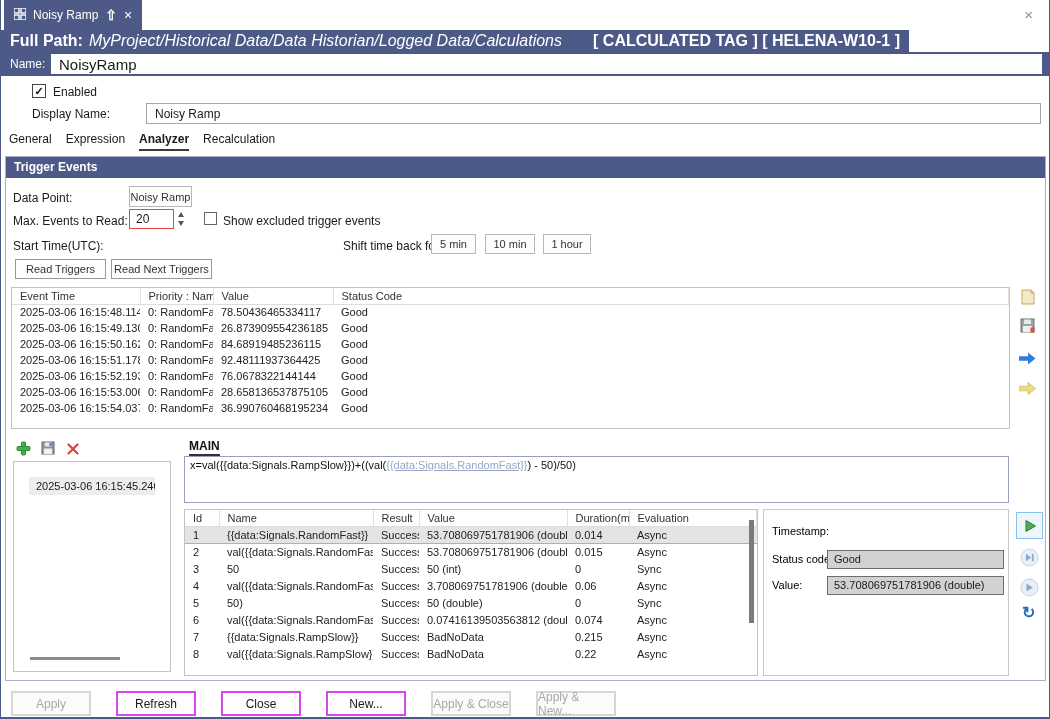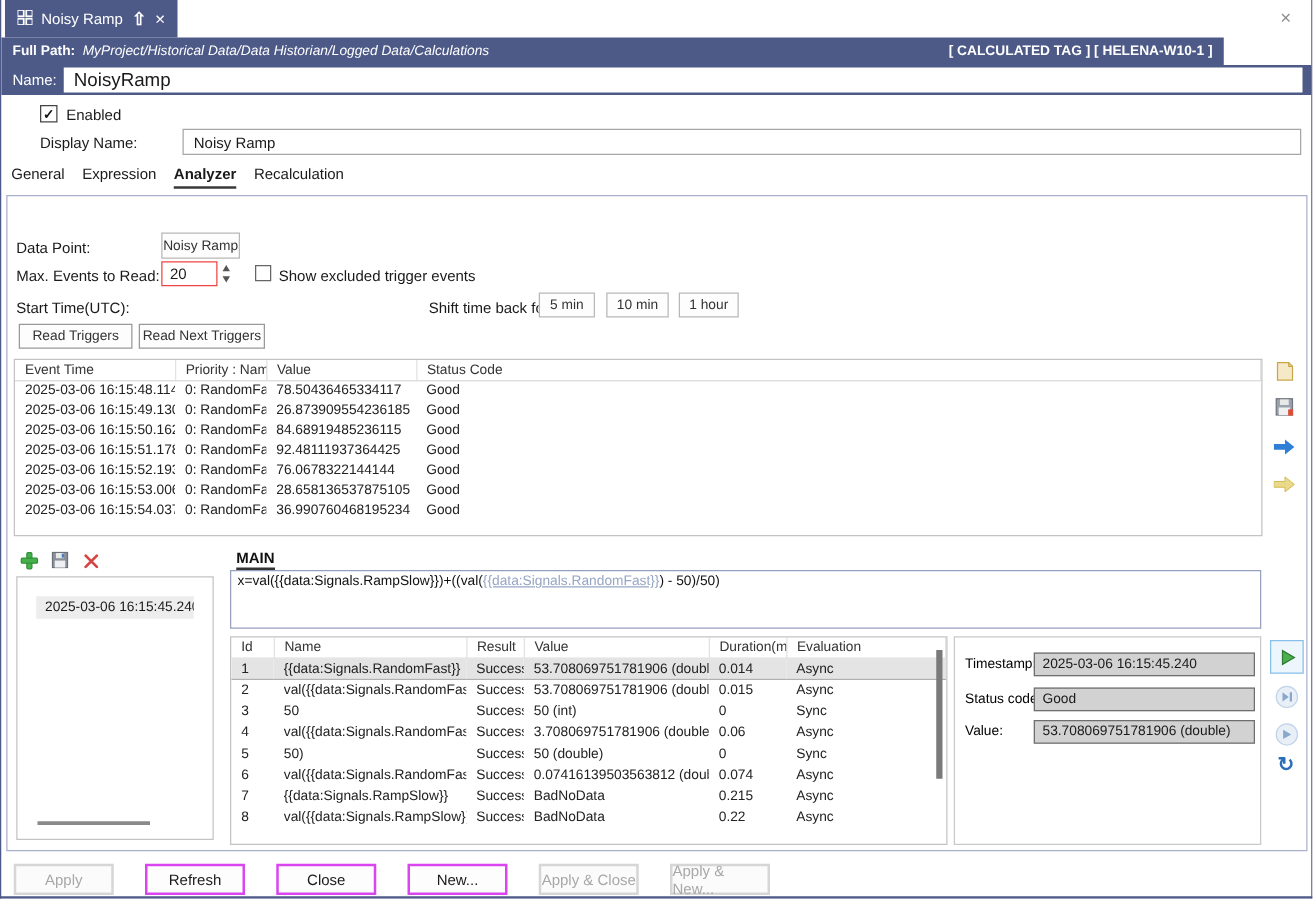--- a/index.html
+++ b/index.html
@@ -11,22 +11,22 @@
   .abs { position:absolute; }
   .lbl { font-size:12px; color:#1a1a1a; white-space:nowrap; }
 
   
   .tab { left:3px; top:0; height:30px; background:#4d5a87; color:#fff; display:flex; align-items:center;
          gap:7px; padding:0 10px; font-size:12px; }
   .tab-glyph { font-size:12px; line-height:1; color:#fff; cursor:default; }
   .win-close { right:16px; top:7px; font-size:15px; color:#8f8f8f; line-height:1; }
 
   
-  .path-bar { left:0; top:30px; width:978px; height:22px; background:#4d5a87; color:#fff;
-              display:flex; align-items:center; padding:0 9px; font-size:11px; }
+  .path-bar { left:0; top:30px; width:908px; height:22px; background:#4d5a87; color:#fff;
+              display:flex; align-items:center; padding:0 9px; font-size:16px; }
   .path-bar .pb-label { font-weight:bold; margin-right:6px; }
   .path-bar .pb-path { font-style:italic; }
   .path-bar .pb-badge { margin-left:auto; font-weight:bold; }
 
   
   .name-row { left:0; top:52px; width:1050px; height:24px; background:#4d5a87; }
   .name-label { left:9px; top:57px; color:#fff; font-size:12px; }
   .name-input { left:50px; top:54px; width:991px; height:20px; border:0; font-family:inherit;
                 font-size:15px; padding:0 8px; color:#1a1a1a; background:#fff; }
 
@@ -140,20 +140,21 @@
   <input class="abs dn-input" value="Noisy Ramp" style="">
 
   <div class="abs nav-tabs">
     <span class="nav-tab">General</span>
     <span class="nav-tab">Expression</span>
     <span class="nav-tab active">Analyzer</span>
     <span class="nav-tab">Recalculation</span>
   </div>
 
   <div class="abs content-box"></div>
+  <div class="abs sec-header">Trigger Events</div>
 
   <span class="abs lbl" style="left:12px; top:191px;">Data Point:</span>
   <div class="abs btn" style="left:128px; top:186px; width:63px; height:21px;">Noisy Ramp</div>
 
   <span class="abs lbl" style="left:12px; top:214px;">Max. Events to Read:</span>
   <input class="abs spin-input" value="20" style="">
   <div class="abs spin-up"></div>
   <div class="abs spin-down"></div>
   <div class="abs cb small" style="left:203px; top:212px;"></div>
   <span class="abs lbl" style="left:222px; top:214px;">Show excluded trigger events</span>
@@ -374,21 +375,20 @@
             <td>0.22</td>
             <td>Async</td>
           </tr>
         </tbody>
     </table>
     <div class="abs vthumb"></div>
   </div>
 
   <div class="abs detail-box">
     <span class="abs" style="left:8px; top:15px; font-size:11px;">Timestamp:</span>
-    <div class="abs ro-field" style="left:63px; top:12px; width:177px;">2025-03-06 16:15:45.240</div>
     <span class="abs" style="left:8px; top:43px; font-size:11px;">Status code:</span>
     <div class="abs ro-field" style="left:63px; top:40px; width:177px;">Good</div>
     <span class="abs" style="left:8px; top:69px; font-size:11px;">Value:</span>
     <div class="abs ro-field" style="left:63px; top:66px; width:177px;">53.708069751781906 (double)</div>
   </div>
 
   <div class="abs play-btn">
     <svg width="16" height="16" viewBox="0 0 16 16">
         <polygon points="4,2.5 13.5,8 4,13.5" fill="#4bae4f" stroke="#2e7d32" stroke-width="1"></polygon>
       </svg>

